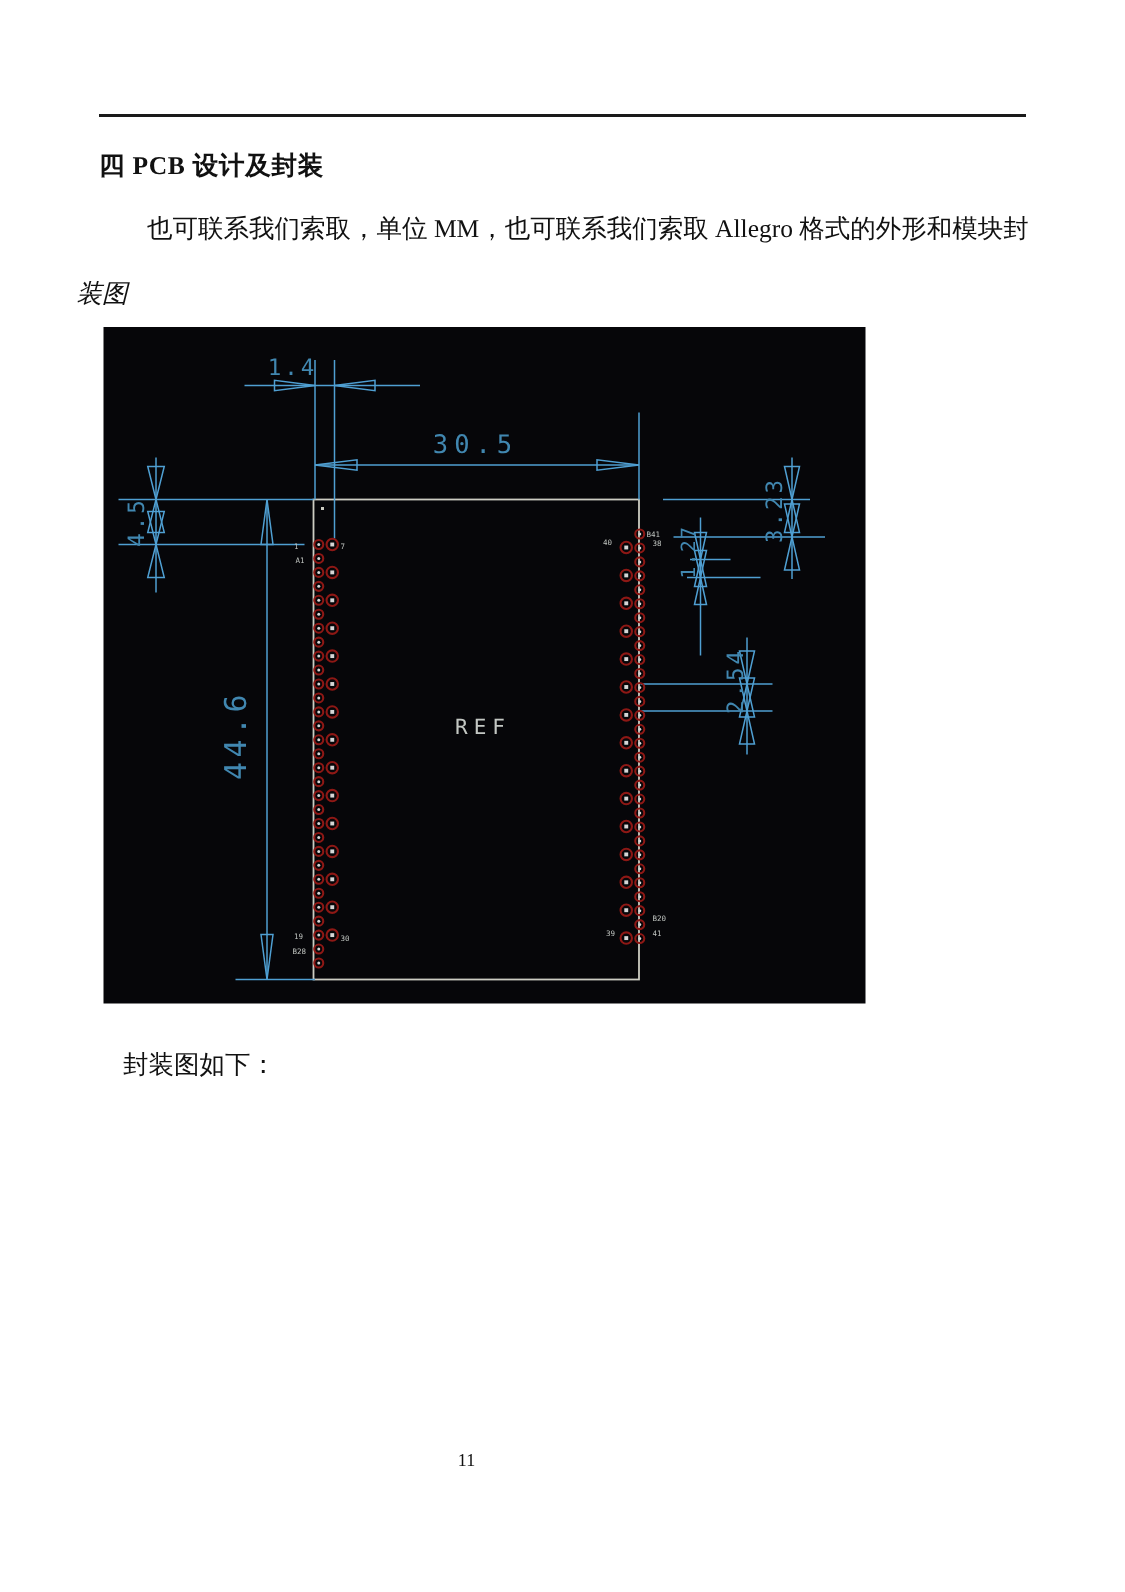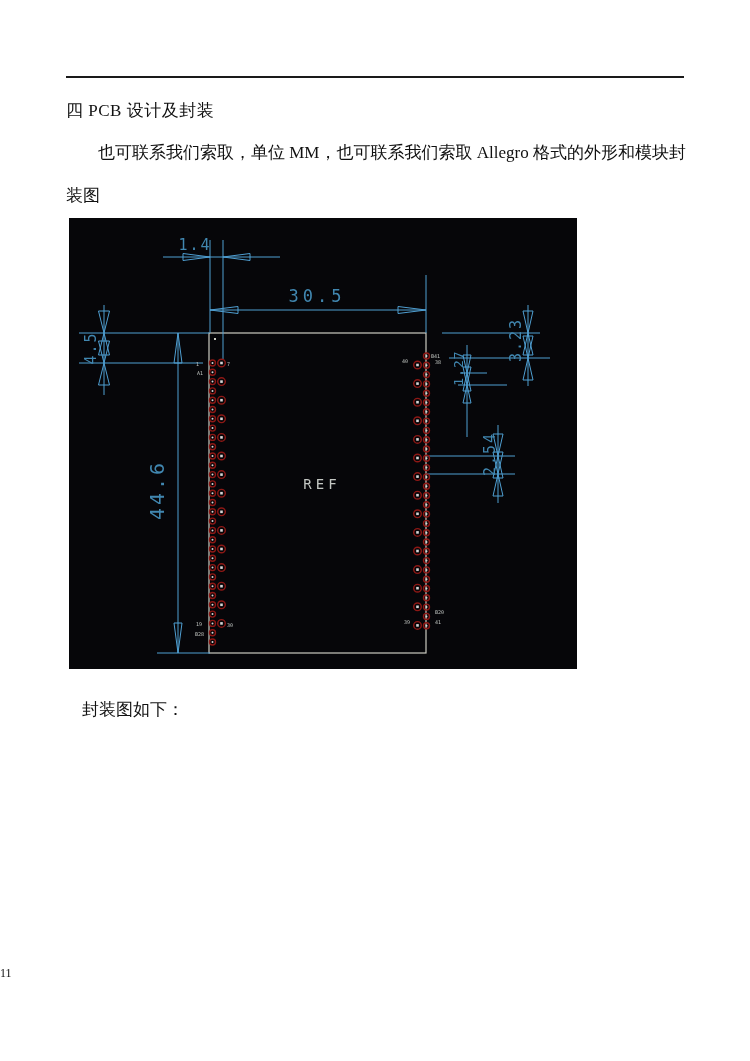--- a/index.html
+++ b/index.html
@@ -11,41 +11,41 @@
     position:relative;
     overflow:hidden;
   }
   .page{position:absolute;inset:0;}
   .top-rule{
     position:absolute;left:66px;top:76px;width:618px;height:2px;
     background:#1a1a1a;
   }
   .heading{
     position:absolute;left:66px;top:99px;margin:0;
-    font-size:17px;font-weight:normal;line-height:24px;
+    font-size:17px;font-weight:bold;line-height:24px;
     letter-spacing:0.5px;white-space:pre;
   }
   .para-line{
     position:absolute;margin:0;
     font-size:17px;line-height:24px;white-space:pre;
   }
   .para-line.l1{left:98px;top:141px;}
-  .para-line.l2{left:66px;top:184px;}
+  .para-line.l2{left:51px;top:184px;font-style:italic;}
   .cad-figure{
     position:absolute;left:69px;top:218px;width:508px;height:451px;
     background:#060609;
   }
   .cad-figure svg{display:block;}
   .caption{
     position:absolute;left:66px;top:682px;margin:16px;
     font-size:17px;line-height:24px;white-space:pre;
   }
   .page-number{
     position:absolute;left:0;top:966px;width:622px;
-    font-size:12px;
+    text-align:center;font-size:12px;
   }
 </style>
 </head>
 <body>
 
 <div class="page">
   <div class="top-rule"></div>
   <h1 class="heading">四 PCB 设计及封装</h1>
   <p class="para-line l1">也可联系我们索取，单位 MM，也可联系我们索取 Allegro 格式的外形和模块封</p>
   <p class="para-line l2">装图</p>

